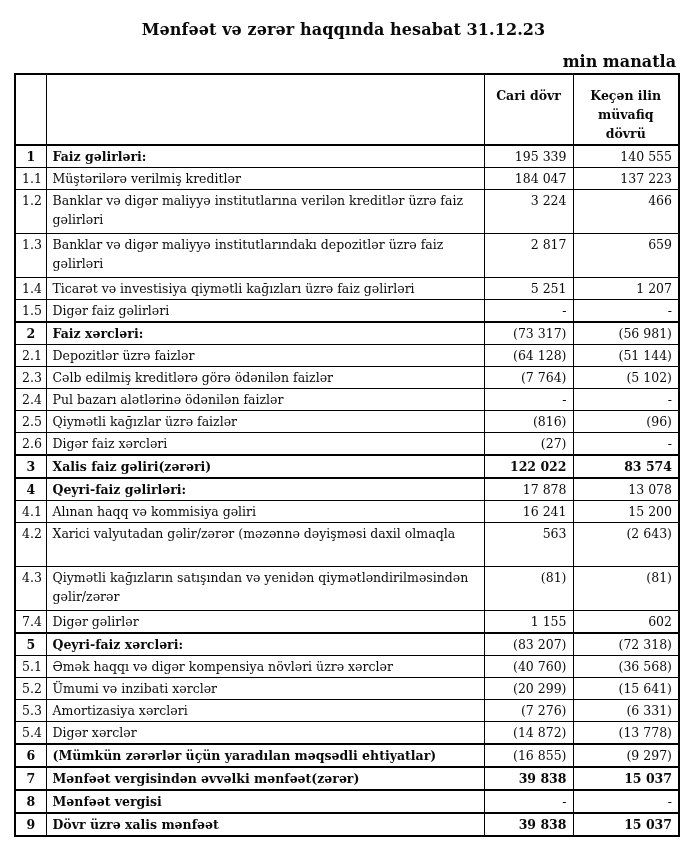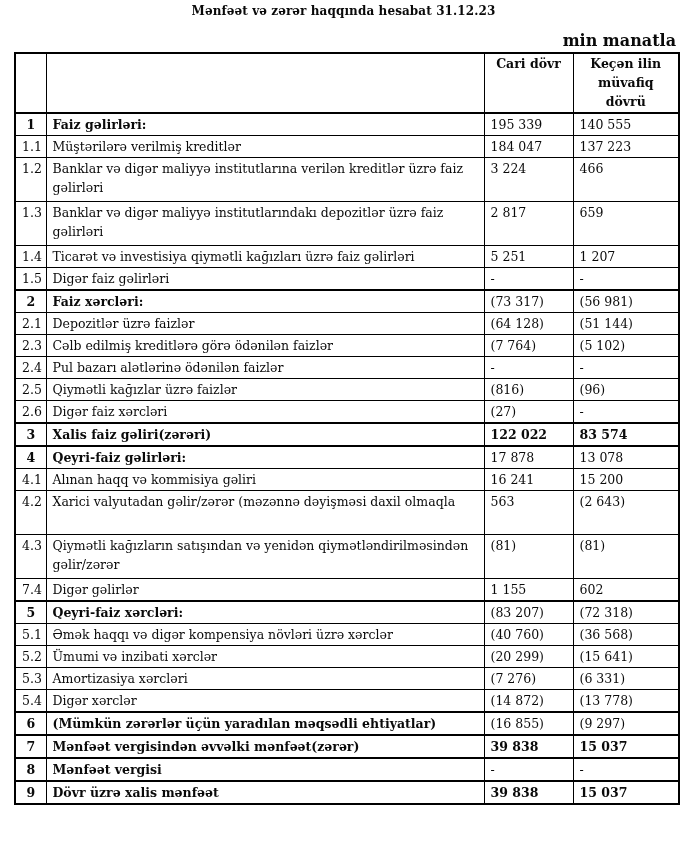--- a/index.html
+++ b/index.html
@@ -11,23 +11,23 @@
   }
   .page {
     position: relative;
     width: 687px;
     height: 847px;
     background: #ffffff;
     overflow: hidden;
   }
   .title {
     margin: 0;
-    padding-top: 4px;
+    padding-top: 20px;
     text-align: center;
-    font-size: 12px;
+    font-size: 16px;
     font-weight: bold;
     letter-spacing: 0.1px;
   }
   .content {
     margin-left: 14px;
     width: 664px;
   }
   .unit-note {
     margin-top: 13px;
     margin-bottom: 2px;
@@ -46,31 +46,31 @@
     border: 1px solid #000;
     font-size: 12.5px;
     line-height: 19px;
     padding: 1px 6px;
     vertical-align: top;
     overflow: hidden;
   }
   table.pl thead th {
     height: 56px;
     font-weight: bold;
-    padding-top: 0;
+    padding-top: 11px;
   }
   tr.h1 td { height: 19px; }
   tr.h2 td { height: 41px; }
   td.num {
     text-align: center;
     padding: 1px 2px;
   }
   td.label { text-align: left; margin-left: 43px; }
   td.val {
-    text-align: left;
+    text-align: right;
     padding-right: 7px;
     margin-top: 36px;
   }
   tr.section td { border-top: 2px solid #000; }
   tr.section td.num, tr.section td.label { font-weight: bold; }
   tr.bv td.val { font-weight: bold; }
 </style>
 </head>
 <body>
 

